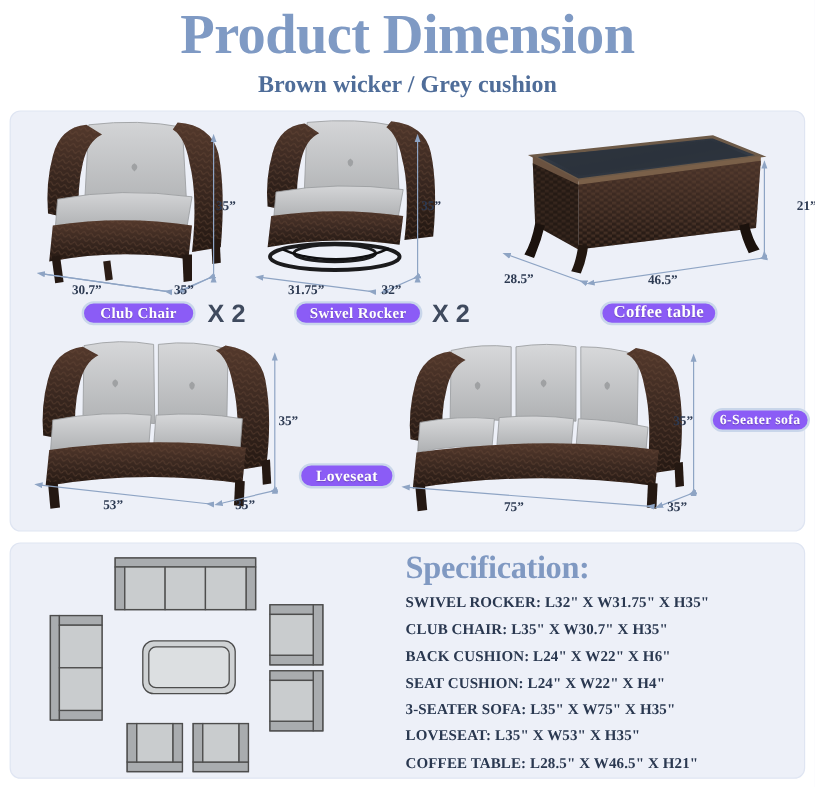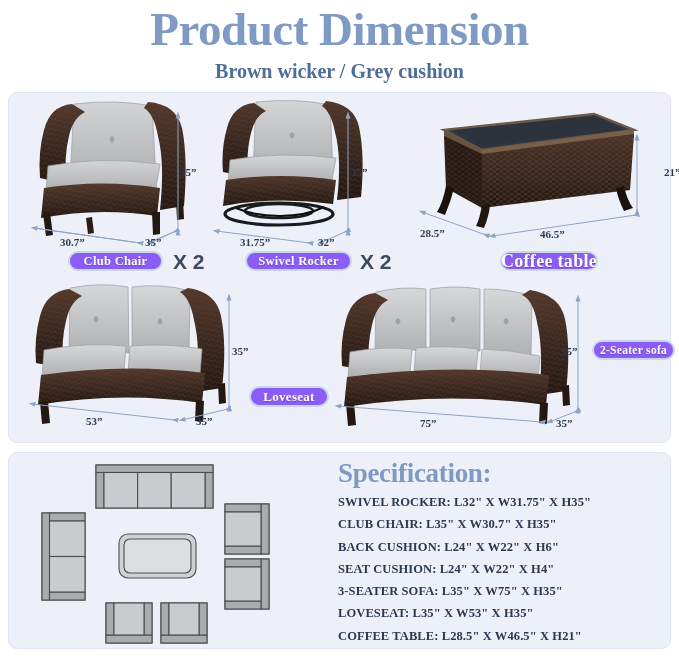--- a/index.html
+++ b/index.html
@@ -263,21 +263,21 @@
     <path d="M637 137 L637 212"></path>
     <path d="M422 212 L486 235"></path>
     <path d="M492 236 L636 215"></path>
   </g>
 </svg>
 
 <div class="dim" style="left:636px; top:166px;margin-left:28px;">21”</div>
 <div class="dim" style="left:420px; top:227px;">28.5”</div>
 <div class="dim" style="left:540px; top:228px;">46.5”</div>
 
-<div class="pill" style="left:500px; top:251px; width:98px; height:20px; font-size:18px;">Coffee table</div>
+<div class="pill" style="left:500px; top:251px; width:98px; height:20px; font-size:14px;">Coffee table</div>
 
 <div class="cell" style="left:28px; top:278px; width:210px; height:150px;">
   <svg width="210" height="150" viewBox="0 0 210 150">
     <defs>
       <linearGradient id="wk4" x1="0" y1="0" x2="0" y2="1">
         <stop offset="0" stop-color="#54392c"></stop>
           <stop offset="0.5" stop-color="#3a2820"></stop>
           <stop offset="1" stop-color="#241812"></stop>
       </linearGradient>
       <linearGradient id="cu4" x1="0" y1="0" x2="0" y2="1">
@@ -374,21 +374,21 @@
     <path d="M578 298 L578 410"></path>
     <path d="M338 406 L542 422"></path>
     <path d="M549 422 L577 411"></path>
   </g>
 </svg>
 
 <div class="dim" style="left:561px; top:345px;">35”</div>
 <div class="dim" style="left:420px; top:417px;">75”</div>
 <div class="dim" style="left:556px; top:417px;">35”</div>
 
-<div class="pill" style="left:592px; top:340px; width:83px; height:20px; font-size:11.5px;">2-Seater sofa</div>
+<div class="pill" style="left:592px; top:340px; width:83px; height:20px; font-size:11.5px;">6-Seater sofa</div>
 
 <div class="panel" id="panel-bottom"></div>
 
 <div id="floorplan">
   <svg width="300" height="190" viewBox="0 0 300 190">
     <g stroke="#4d4d4d" stroke-width="1.1">
 
       <g>
         <rect x="74" y="7" width="117" height="43" fill="#b9bcbf"></rect>
         <rect x="74" y="7" width="117" height="7.5" fill="#a9acaf"></rect>

